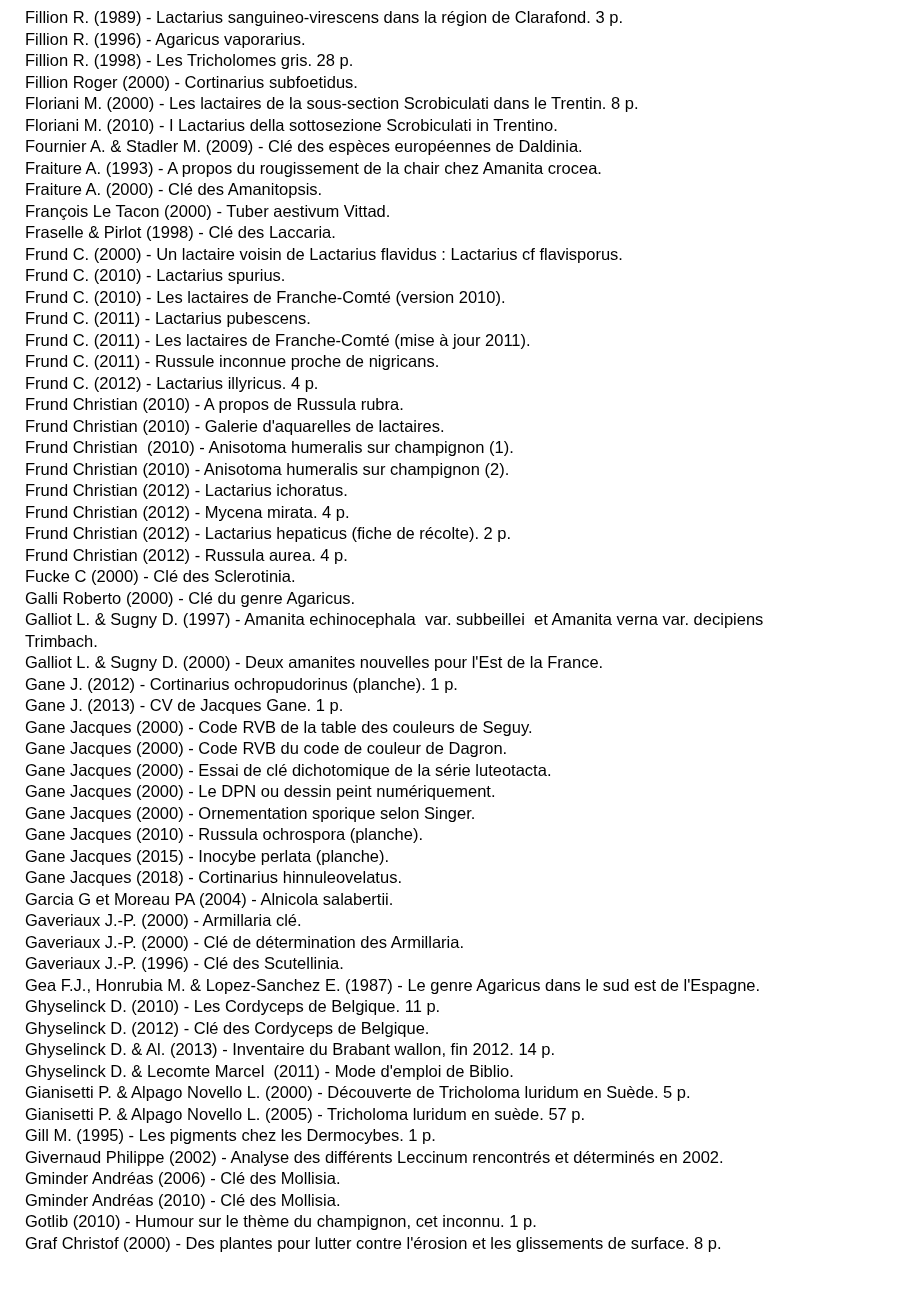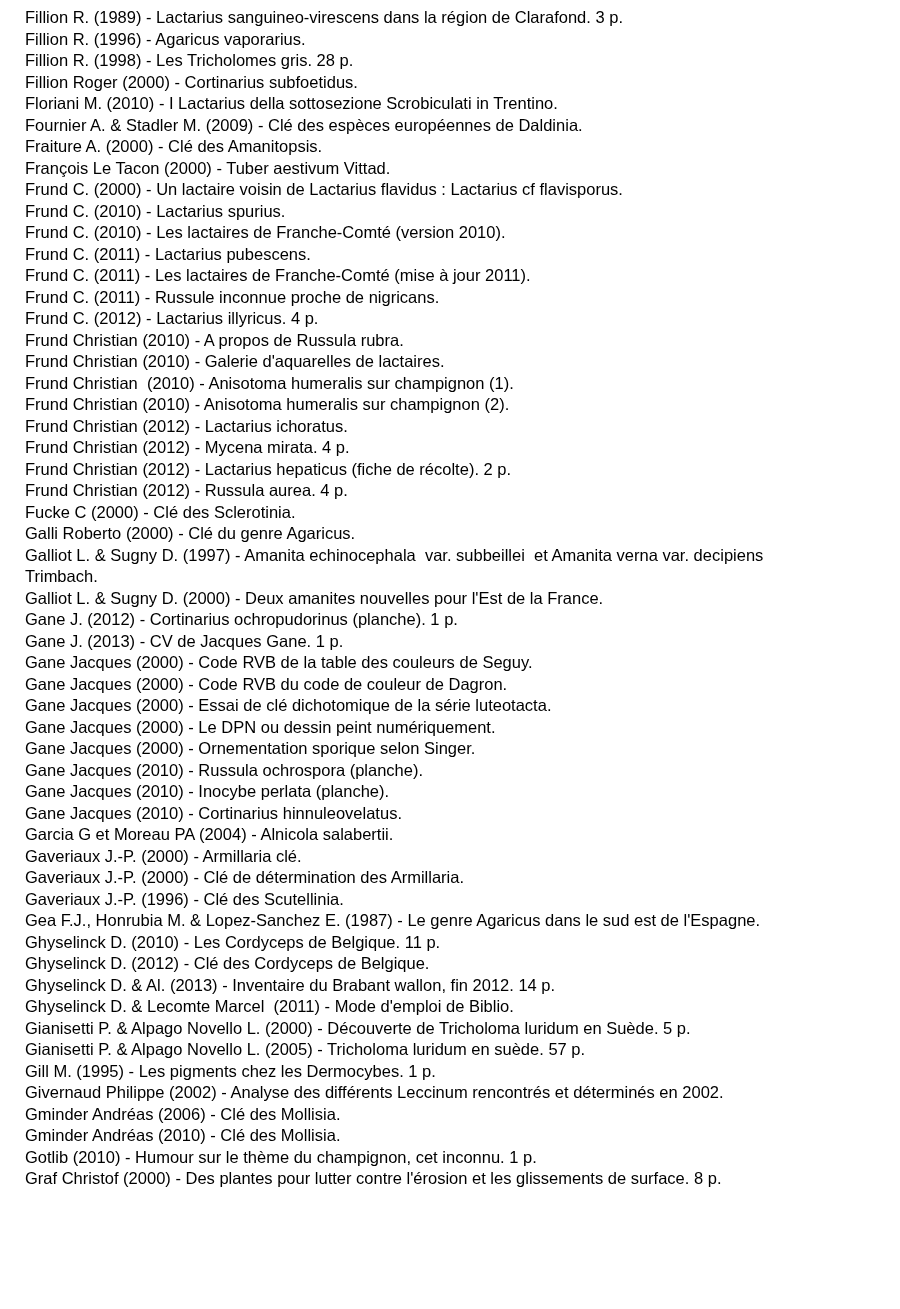--- a/index.html
+++ b/index.html
@@ -31,24 +31,27 @@
 </style>
 </head>
 <body>
 
 <div class="page">
   <div class="biblio-list">
       <div class="line">Fillion R. (1989) - Lactarius sanguineo-virescens dans la région de Clarafond. 3 p.</div>
       <div class="line">Fillion R. (1996) - Agaricus vaporarius.</div>
       <div class="line">Fillion R. (1998) - Les Tricholomes gris. 28 p.</div>
       <div class="line">Fillion Roger (2000) - Cortinarius subfoetidus.</div>
+      <div class="line">Floriani M. (2000) - Les lactaires de la sous-section Scrobiculati dans le Trentin. 8 p.</div>
       <div class="line">Floriani M. (2010) - I Lactarius della sottosezione Scrobiculati in Trentino.</div>
       <div class="line">Fournier A. &amp; Stadler M. (2009) - Clé des espèces européennes de Daldinia.</div>
+      <div class="line">Fraiture A. (1993) - A propos du rougissement de la chair chez Amanita crocea.</div>
       <div class="line">Fraiture A. (2000) - Clé des Amanitopsis.</div>
       <div class="line">François Le Tacon (2000) - Tuber aestivum Vittad.</div>
+      <div class="line">Fraselle &amp; Pirlot (1998) - Clé des Laccaria.</div>
       <div class="line">Frund C. (2000) - Un lactaire voisin de Lactarius flavidus : Lactarius cf flavisporus.</div>
       <div class="line">Frund C. (2010) - Lactarius spurius.</div>
       <div class="line">Frund C. (2010) - Les lactaires de Franche-Comté (version 2010).</div>
       <div class="line">Frund C. (2011) - Lactarius pubescens.</div>
       <div class="line">Frund C. (2011) - Les lactaires de Franche-Comté (mise à jour 2011).</div>
       <div class="line">Frund C. (2011) - Russule inconnue proche de nigricans.</div>
       <div class="line">Frund C. (2012) - Lactarius illyricus. 4 p.</div>
       <div class="line">Frund Christian (2010) - A propos de Russula rubra.</div>
       <div class="line">Frund Christian (2010) - Galerie d'aquarelles de lactaires.</div>
       <div class="line">Frund Christian  (2010) - Anisotoma humeralis sur champignon (1).</div>
@@ -63,22 +66,22 @@
       <div class="line">Trimbach.</div>
       <div class="line">Galliot L. &amp; Sugny D. (2000) - Deux amanites nouvelles pour l'Est de la France.</div>
       <div class="line">Gane J. (2012) - Cortinarius ochropudorinus (planche). 1 p.</div>
       <div class="line">Gane J. (2013) - CV de Jacques Gane. 1 p.</div>
       <div class="line">Gane Jacques (2000) - Code RVB de la table des couleurs de Seguy.</div>
       <div class="line">Gane Jacques (2000) - Code RVB du code de couleur de Dagron.</div>
       <div class="line">Gane Jacques (2000) - Essai de clé dichotomique de la série luteotacta.</div>
       <div class="line">Gane Jacques (2000) - Le DPN ou dessin peint numériquement.</div>
       <div class="line">Gane Jacques (2000) - Ornementation sporique selon Singer.</div>
       <div class="line">Gane Jacques (2010) - Russula ochrospora (planche).</div>
-      <div class="line">Gane Jacques (2010) - Inocybe perlata (planche).</div>
-      <div class="line">Gane Jacques (2010) - Cortinarius hinnuleovelatus.</div>
+      <div class="line">Gane Jacques (2015) - Inocybe perlata (planche).</div>
+      <div class="line">Gane Jacques (2018) - Cortinarius hinnuleovelatus.</div>
       <div class="line">Garcia G et Moreau PA (2004) - Alnicola salabertii.</div>
       <div class="line">Gaveriaux J.-P. (2000) - Armillaria clé.</div>
       <div class="line">Gaveriaux J.-P. (2000) - Clé de détermination des Armillaria.</div>
       <div class="line">Gaveriaux J.-P. (1996) - Clé des Scutellinia.</div>
       <div class="line">Gea F.J., Honrubia M. &amp; Lopez-Sanchez E. (1987) - Le genre Agaricus dans le sud est de l'Espagne.</div>
       <div class="line">Ghyselinck D. (2010) - Les Cordyceps de Belgique. 11 p.</div>
       <div class="line">Ghyselinck D. (2012) - Clé des Cordyceps de Belgique.</div>
       <div class="line">Ghyselinck D. &amp; Al. (2013) - Inventaire du Brabant wallon, fin 2012. 14 p.</div>
       <div class="line">Ghyselinck D. &amp; Lecomte Marcel  (2011) - Mode d'emploi de Biblio.</div>
       <div class="line">Gianisetti P. &amp; Alpago Novello L. (2000) - Découverte de Tricholoma luridum en Suède. 5 p.</div>

